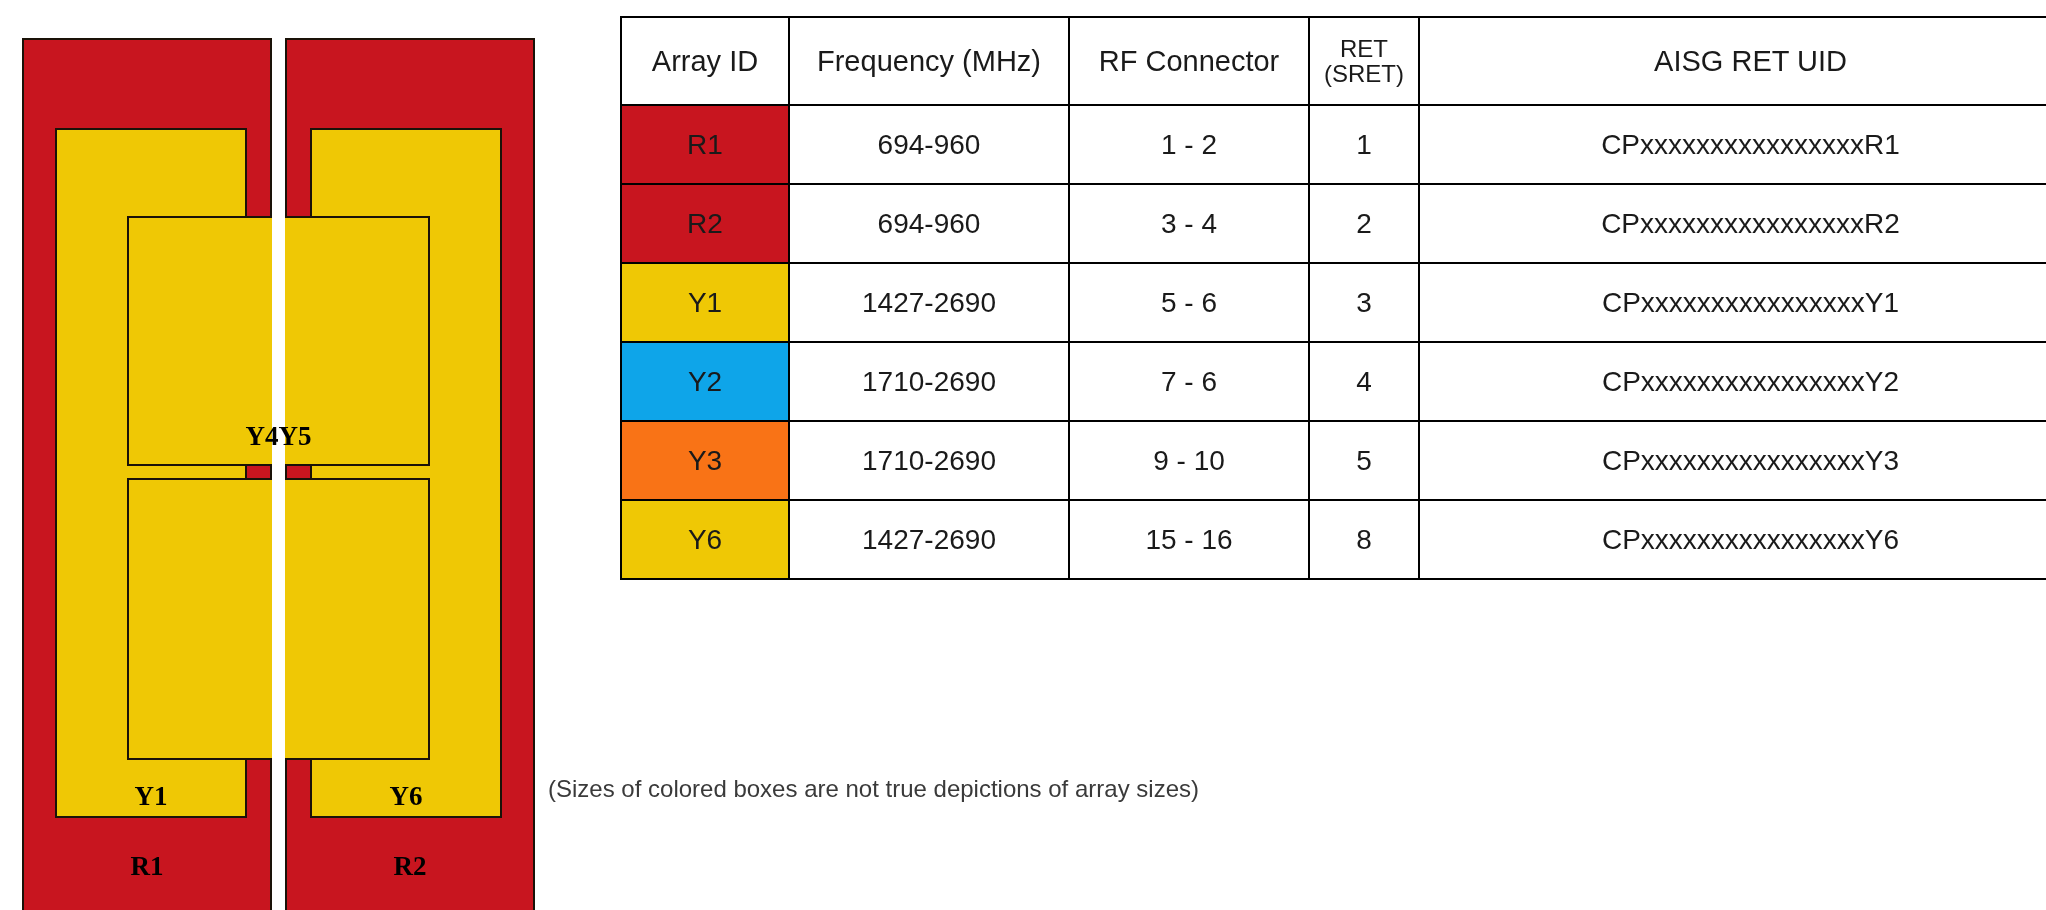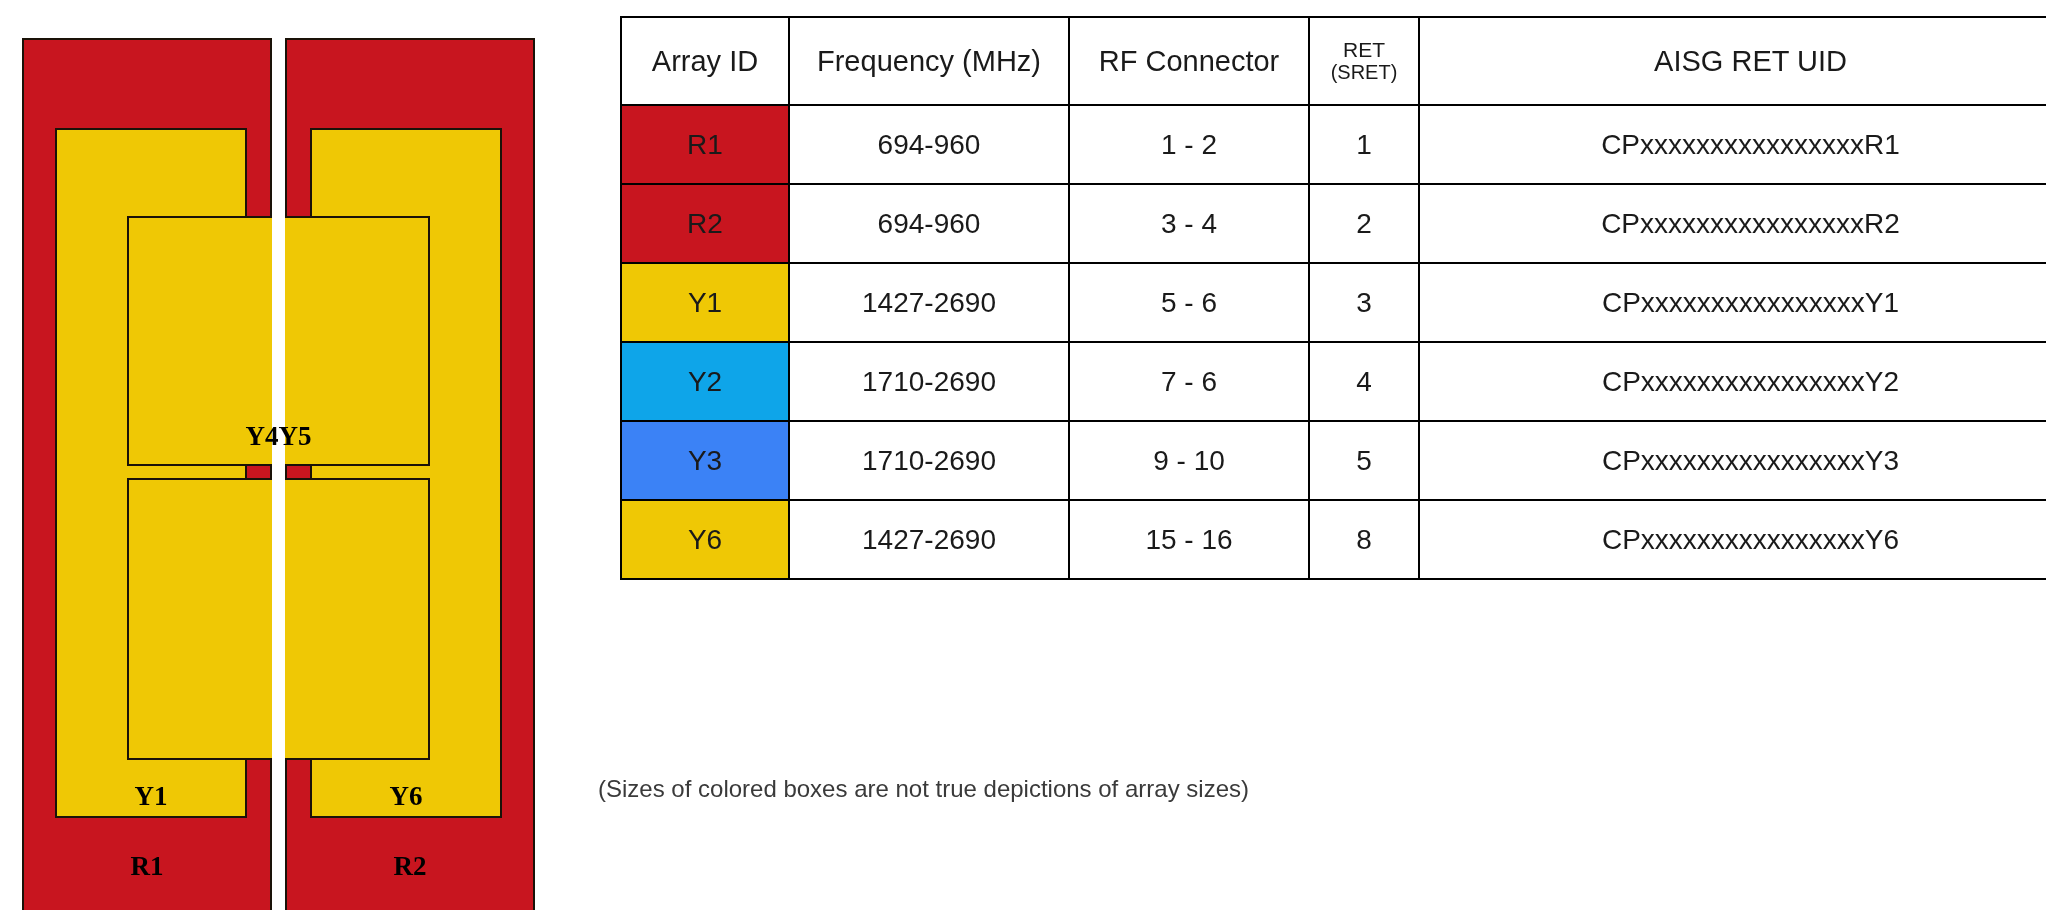--- a/index.html
+++ b/index.html
@@ -105,29 +105,29 @@
   table.spec-table tbody td {
     height: 75px;
     font-size: 28px;
   }
   .col-array { width: 168px; }
   .col-freq  { width: 280px; }
   .col-rf    { width: 240px; }
   .col-ret   { width: 110px; }
   .col-uid   { width: 663px; }
 
-  .ret-head-main { display: block; font-size: 21px; line-height: 1.05; }
-  .ret-head-sub  { display: block; font-size: 20px; line-height: 1.05; }
+  .ret-head-main { display: block; font-size: 24px; line-height: 1.05; }
+  .ret-head-sub  { display: block; font-size: 24px; line-height: 1.05; }
 
   td.cell-red    { background: #c8151f; }
   td.cell-yellow { background: #efc805; }
 
   #table-footnote {
     position: absolute;
-    left: 598px;
+    left: 548px;
     top: 775px;
     font-size: 24px;
     color: #3a3a3a;
     white-space: nowrap;
   }
 </style>
 </head>
 <body>
 
 <div id="antenna-diagram">
@@ -194,21 +194,21 @@
           <td>CPxxxxxxxxxxxxxxxxY1</td>
         </tr>
         <tr>
           <td class="cell-yellow" style="background: #0ea5e9;">Y2</td>
           <td>1710-2690</td>
           <td>7 - 6</td>
           <td>4</td>
           <td>CPxxxxxxxxxxxxxxxxY2</td>
         </tr>
         <tr>
-          <td class="cell-yellow" style="background: #3b82f6;">Y3</td>
+          <td class="cell-yellow" style="background: #f97316;">Y3</td>
           <td>1710-2690</td>
           <td>9 - 10</td>
           <td>5</td>
           <td>CPxxxxxxxxxxxxxxxxY3</td>
         </tr>
         <tr>
           <td class="cell-yellow" style="background: rgb(239, 200, 5);">Y6</td>
           <td>1427-2690</td>
           <td>15 - 16</td>
           <td>8</td>

